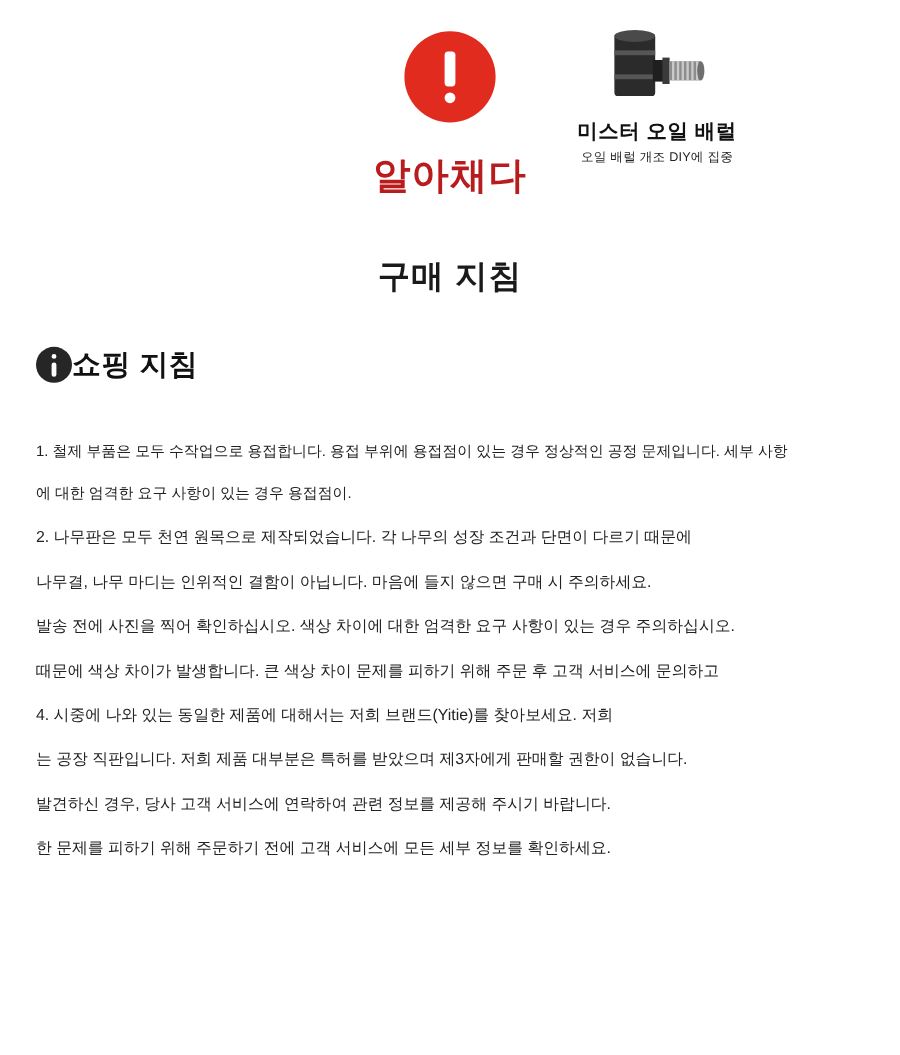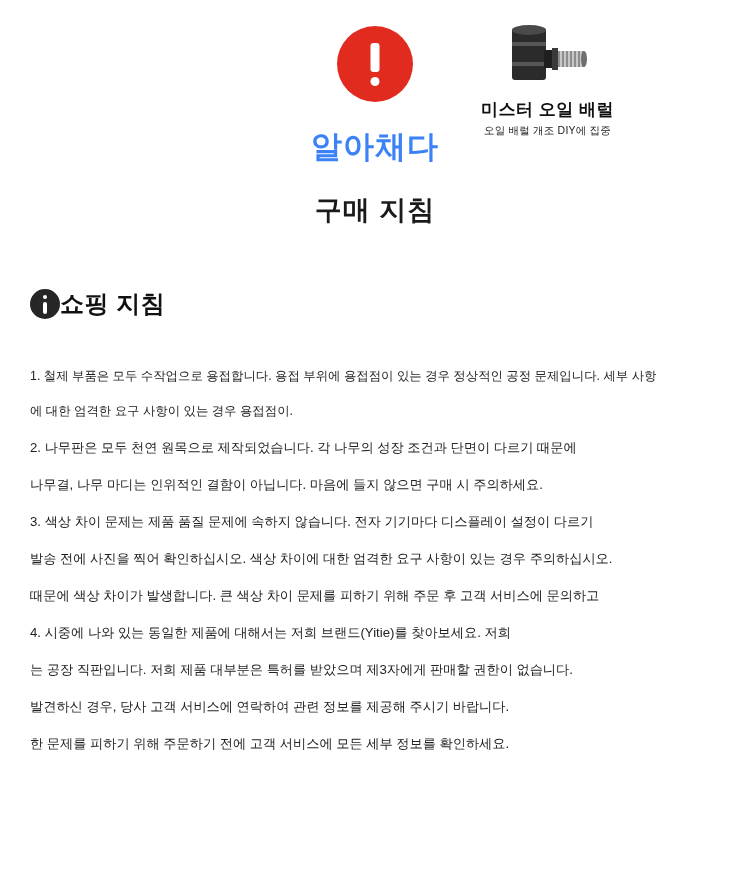--- a/index.html
+++ b/index.html
@@ -84,25 +84,25 @@
     width: 9px;
     height: 9px;
     border-radius: 50%;
     background: #ffffff;
   }
 
   .title-main {
     margin-top: 24px;
     font-size: 31px;
     font-weight: 700;
-    color: #3b82f6;
+    color: #b91c1c;
     letter-spacing: 1px;
   }
   .title-sub {
-    margin-top: 24px;
+    margin-top: 44px;
     font-size: 27px;
     font-weight: 600;
     color: #1a1a1a;
     letter-spacing: 1px;
   }
 
   
   .section-head {
     position: absolute;
     top: 288px;
@@ -210,21 +210,20 @@
       <span class="i-bar"></span>
     </span>
     <span class="section-title">쇼핑 지침</span>
   </div>
 
   <div class="body-list">
     <p class="para first">1. 철제 부품은 모두 수작업으로 용접합니다. 용접 부위에 용접점이 있는 경우 정상적인 공정 문제입니다. 세부 사항</p>
     <p class="para first">에 대한 엄격한 요구 사항이 있는 경우 용접점이.</p>
     <p class="para">2. 나무판은 모두 천연 원목으로 제작되었습니다. 각 나무의 성장 조건과 단면이 다르기 때문에</p>
     <p class="para">나무결, 나무 마디는 인위적인 결함이 아닙니다. 마음에 들지 않으면 구매 시 주의하세요.</p>
-    <p class="para">3. 색상 차이 문제는 제품 품질 문제에 속하지 않습니다. 전자 기기마다 디스플레이 설정이 다르기</p>
     <p class="para">발송 전에 사진을 찍어 확인하십시오. 색상 차이에 대한 엄격한 요구 사항이 있는 경우 주의하십시오.</p>
     <p class="para">때문에 색상 차이가 발생합니다. 큰 색상 차이 문제를 피하기 위해 주문 후 고객 서비스에 문의하고</p>
     <p class="para">4. 시중에 나와 있는 동일한 제품에 대해서는 저희 브랜드(Yitie)를 찾아보세요. 저희</p>
     <p class="para">는 공장 직판입니다. 저희 제품 대부분은 특허를 받았으며 제3자에게 판매할 권한이 없습니다.</p>
     <p class="para">발견하신 경우, 당사 고객 서비스에 연락하여 관련 정보를 제공해 주시기 바랍니다.</p>
     <p class="para">한 문제를 피하기 위해 주문하기 전에 고객 서비스에 모든 세부 정보를 확인하세요.</p>
   </div>
 
 </div>
 

